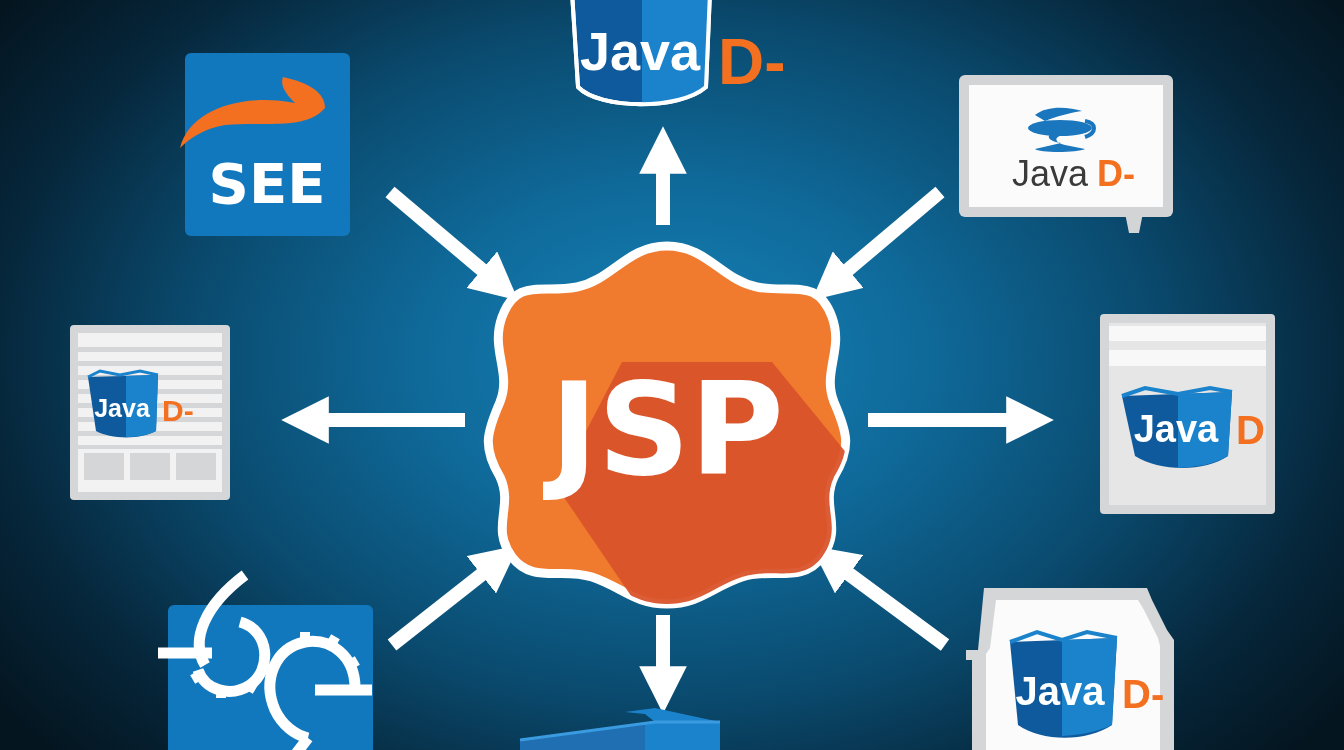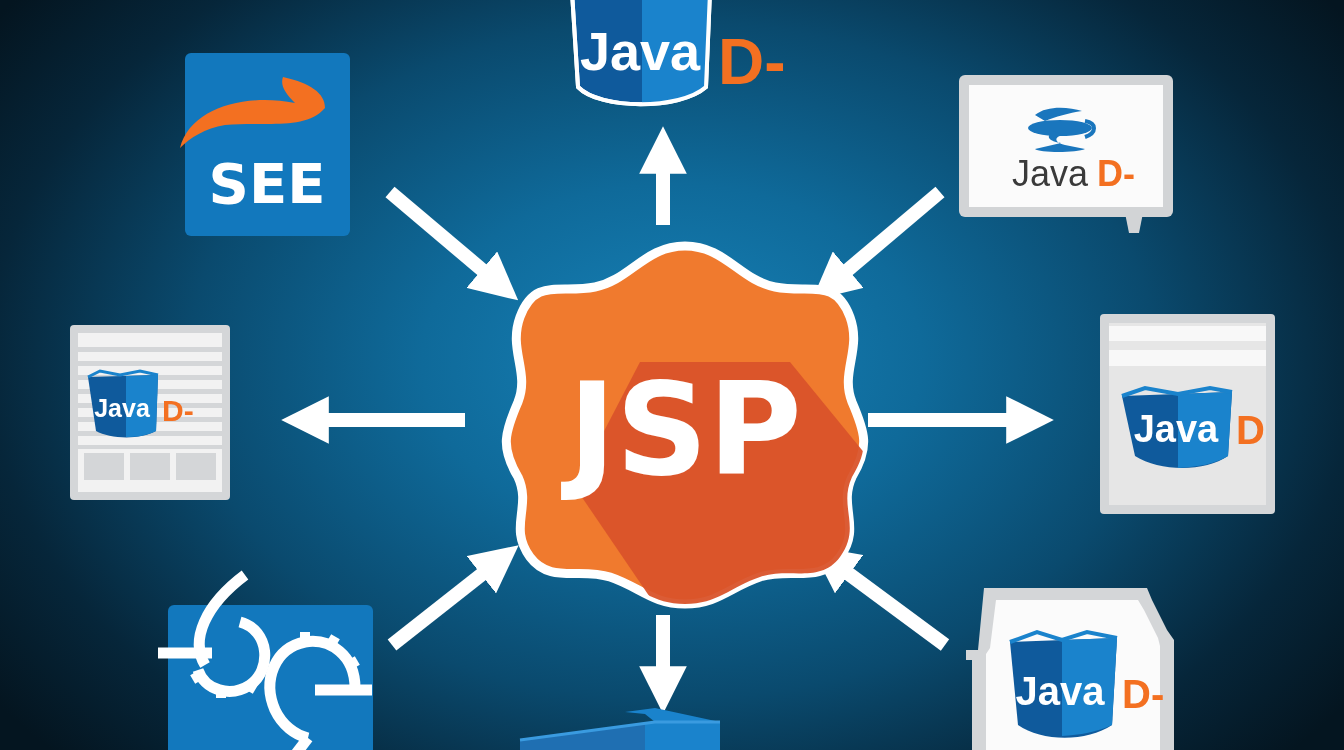--- a/index.html
+++ b/index.html
@@ -33,21 +33,21 @@
 
   <line x1="868" y1="420" x2="1030" y2="420" stroke="#fff" stroke-width="14" marker-end="url(#ah)"></line>
 
   <line x1="392" y1="645" x2="500" y2="560" stroke="#fff" stroke-width="14" marker-end="url(#ah)"></line>
 
   <line x1="663" y1="615" x2="663" y2="690" stroke="#fff" stroke-width="14" marker-end="url(#ah)"></line>
 
   <line x1="945" y1="645" x2="830" y2="560" stroke="#fff" stroke-width="14" marker-end="url(#ah)"></line>
 </svg>
 
-<div class="abs" style="left:490px;top:232px;width:390px;height:380px;">
+<div class="abs" style="left:472px;top:232px;width:390px;height:380px;">
   <svg width="390" height="380" viewBox="0 0 390 380">
     <defs>
       <clipPath id="badgeClip">
         <path id="badgePath" d="M195,14 C235,14 250,48 285,55 C320,62 345,45 360,85 C372,118 350,140 362,170 C375,200 380,215 362,245 C348,275 372,295 350,325 C330,352 300,335 270,345 C240,355 228,372 195,372 C162,372 150,355 120,345 C90,335 60,352 40,325 C18,295 42,275 28,245 C10,215 15,200 28,170 C40,140 18,118 30,85 C45,45 70,62 105,55 C140,48 155,14 195,14 Z"></path>
       </clipPath>
     </defs>
     <path d="M195,14 C235,14 250,48 285,55 C320,62 345,45 360,85 C372,118 350,140 362,170 C375,200 380,215 362,245 C348,275 372,295 350,325 C330,352 300,335 270,345 C240,355 228,372 195,372 C162,372 150,355 120,345 C90,335 60,352 40,325 C18,295 42,275 28,245 C10,215 15,200 28,170 C40,140 18,118 30,85 C45,45 70,62 105,55 C140,48 155,14 195,14 Z" fill="#f07a2e" stroke="#ffffff" stroke-width="9"></path>
     <g clip-path="url(#badgeClip)">
 
       <polygon points="85,255 150,130 300,130 390,240 390,380 170,380" fill="#d9532a" opacity="0.95"></polygon>

